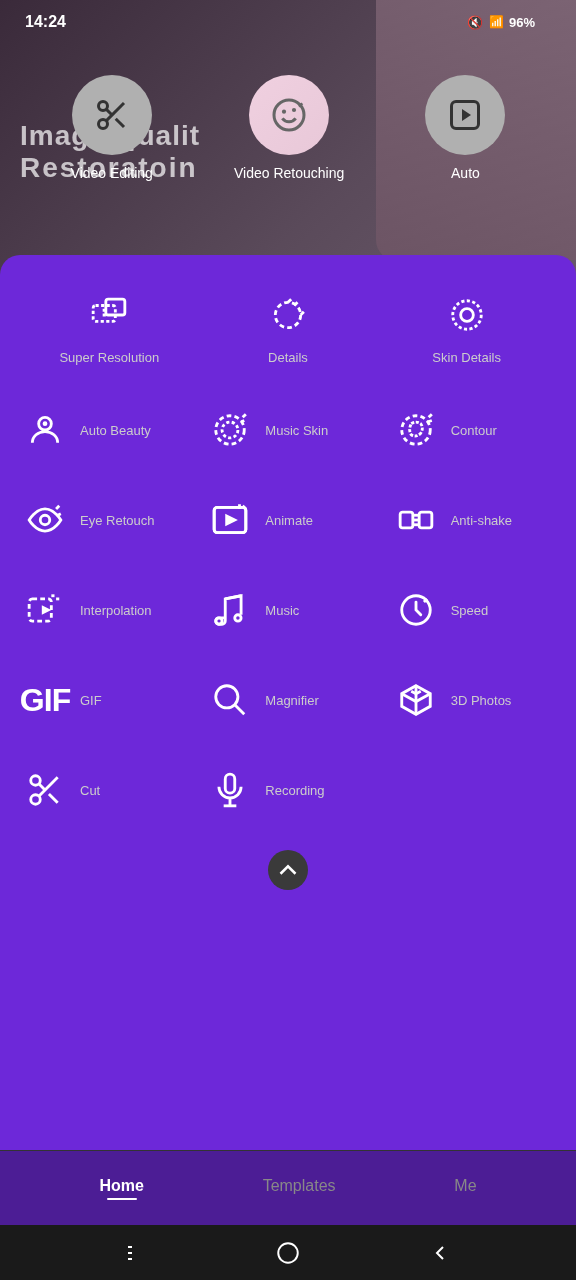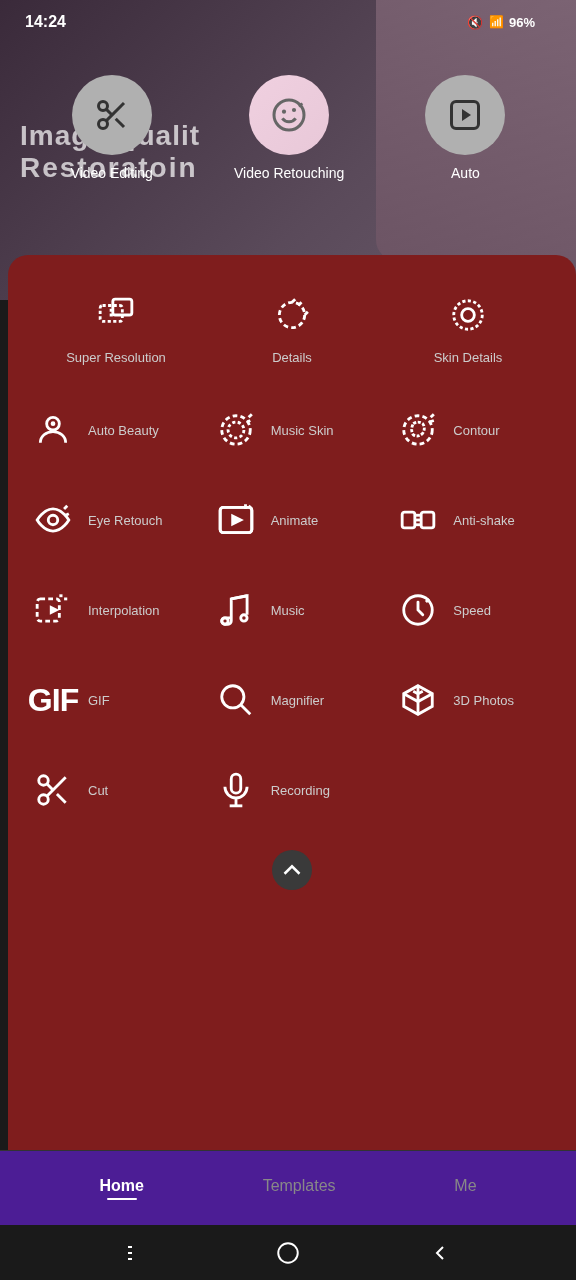--- a/index.html
+++ b/index.html
@@ -125,26 +125,25 @@
       text-align: center;
     }
 
     
     .main-panel {
       position: absolute;
       top: 255px;
       left: 0;
       right: 0;
       bottom: 130px;
-      background: #7f1d1d;
+      background: #6d28d9;
       border-radius: 20px 20px 0 0;
       overflow-y: auto;
       overflow-x: hidden;
       padding: 20px 10px 10px;
-      margin-left: 8px;
     }
 
     .tools-grid {
       display: grid;
       grid-template-columns: repeat(3, 1fr);
       gap: 0;
     }
 
     .tool-item {
       display: flex;

